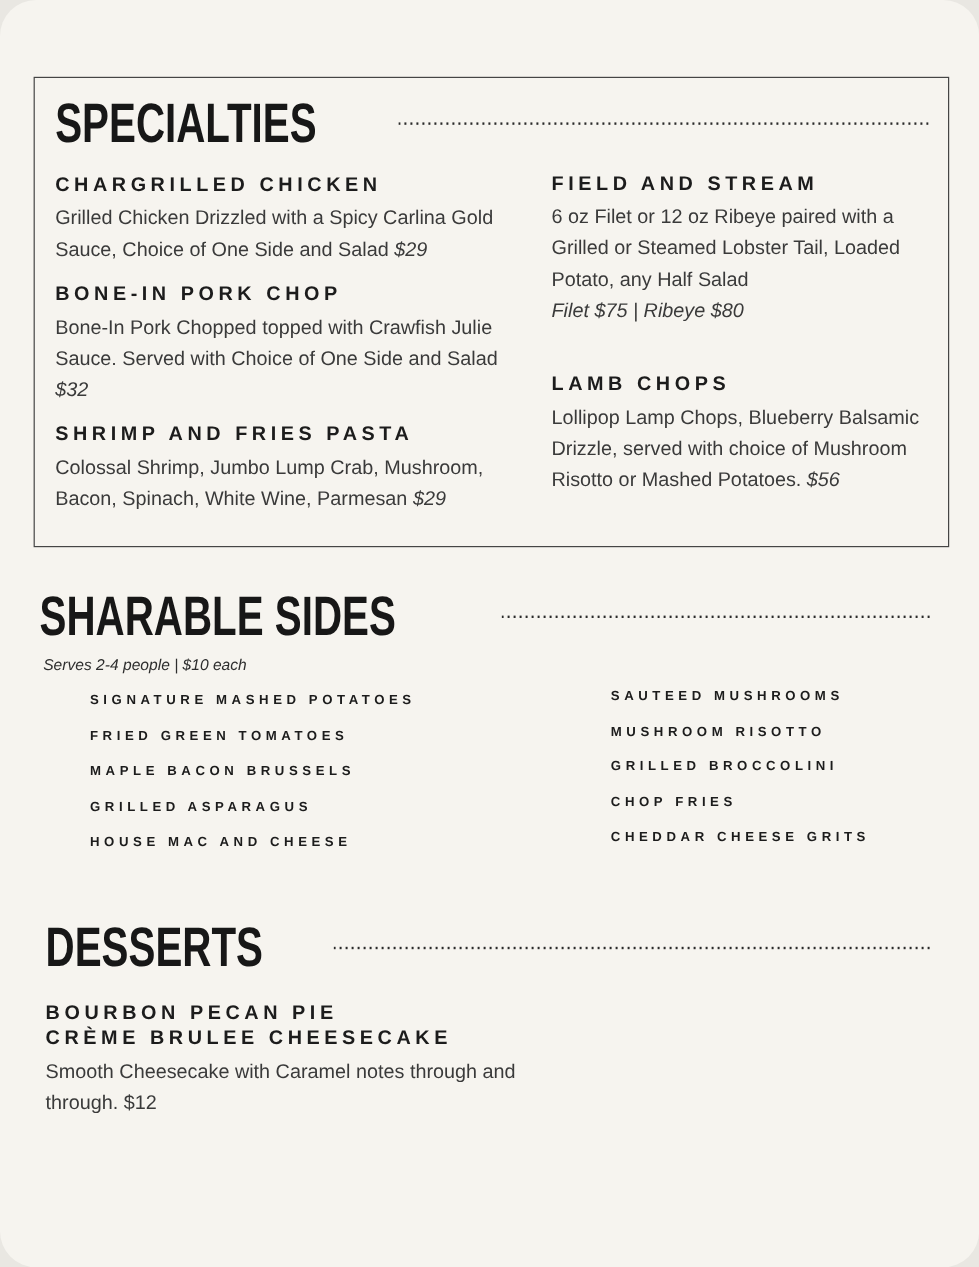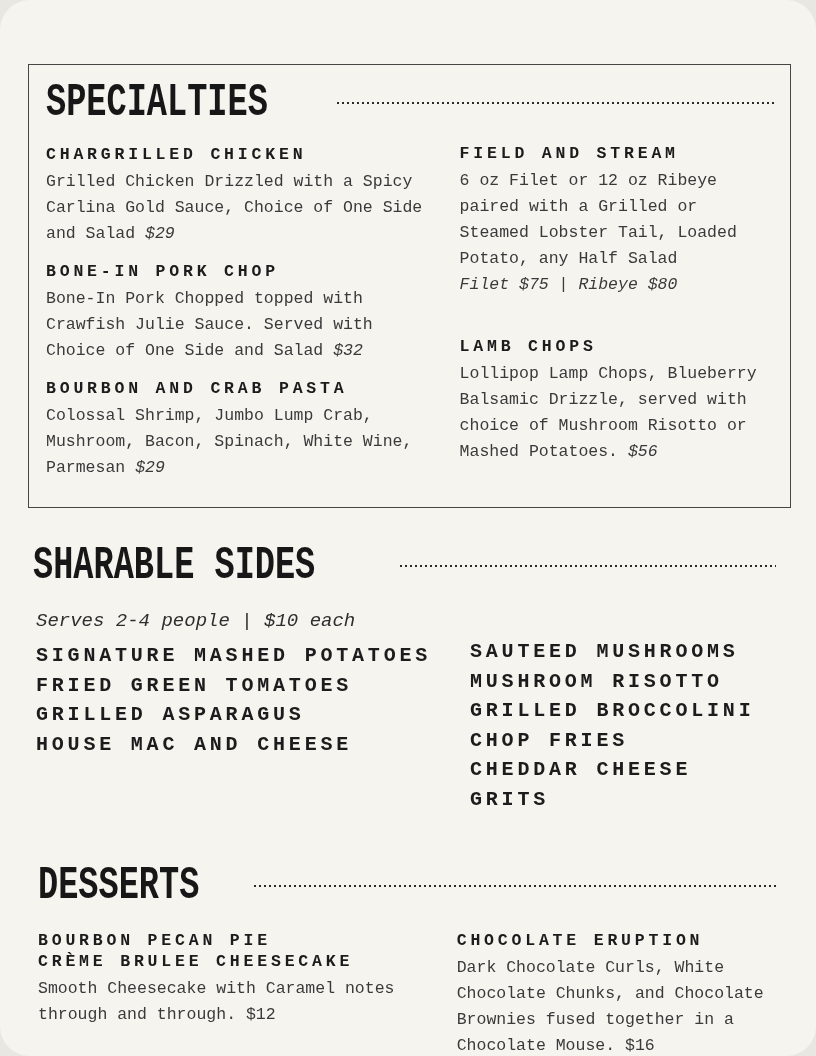--- a/index.html
+++ b/index.html
@@ -3,21 +3,21 @@
 <meta charset="utf-8">
 <style>
   * { margin: 0; padding: 0; box-sizing: border-box; }
   html, body { background: #e9e7e2; }
   .page {
     position: relative;
     width: 816px;
     height: 1056px;
     margin: 0 auto;
     background: #f6f4ef;
-    font-family: Liberation Mono, monospace;
+    font-family: Liberation Sans, sans-serif;
     color: #3a3a3a;
     overflow: hidden;
     border-radius: 30px;
   }
 
   
   .section-head {
     display: flex;
     align-items: center;
     height: 52px;
@@ -70,34 +70,35 @@
   .it { font-style: italic; }
   .price-block { display: block; }
 
   .spec-col-left .menu-item:first-child { margin-top: 1px; }
   .spec-col-left .menu-item + .menu-item { margin-top: 14px; }
   .spec-col-right .menu-item + .menu-item { margin-top: 38px; }
 
   
   .sides-section { margin: 32px 40px 0 33px; }
   .sides-note {
-    margin: 18px 0 0 3px;
+    margin: 6px 0 0 3px;
     font-style: italic;
-    font-size: 19px;
+    font-size: 13px;
     color: #2e2e2e;
   }
   .sides-cols { display: flex; margin-top: 9px; margin-left: 3px; }
   .sides-col-left { width: 434px; }
   .sides-col-right { flex: 1; margin-top: -4px; }
   .side-item {
-    font-size: 20px;
+    font-size: 11px;
     font-weight: 700;
     letter-spacing: 3.8px;
     color: #1c1c1c;
     line-height: 29.5px;
+    margin-left: 39px;
   }
 
   
   .desserts-section { margin: 46px 40px 0 38px; }
   .desserts-cols { display: flex; margin-top: 18px; }
   .des-col-left { width: 396px; }
   .des-col-right { margin-left: 26px; width: 322px; }
   .des-col-left .menu-item + .menu-item { }
 </style>
 </head>
@@ -115,21 +116,21 @@
       <div class="spec-col-left">
         <div class="menu-item">
           <h3>CHARGRILLED CHICKEN</h3>
           <p><span>Grilled Chicken Drizzled with a Spicy Carlina Gold Sauce, Choice of One Side and Salad</span> <span class="it">$29</span></p>
         </div>
         <div class="menu-item">
           <h3>BONE-IN PORK CHOP</h3>
           <p><span>Bone-In Pork Chopped topped with Crawfish Julie Sauce. Served with Choice of One Side and Salad</span> <span class="it">$32</span></p>
         </div>
         <div class="menu-item">
-          <h3>BOURBON AND CRAB PASTA</h3>
+          <h3>SHRIMP AND FRIES PASTA</h3>
           <p><span>Colossal Shrimp, Jumbo Lump Crab, Mushroom, Bacon, Spinach, White Wine, Parmesan</span> <span class="it">$29</span></p>
         </div>
       </div>
 
       <div class="spec-col-right">
         <div class="menu-item">
           <h3>FIELD AND STREAM</h3>
           <p><span>6 oz Filet or 12 oz Ribeye paired with a Grilled or Steamed Lobster Tail, Loaded Potato, any Half Salad</span> <span class="it price-block">Filet $75 | Ribeye $80</span></p>
         </div>
         <div class="menu-item">
@@ -144,20 +145,21 @@
   <section class="sides-section">
     <div class="section-head">
       <h2>SHARABLE SIDES</h2>
       <div class="dotline"></div>
     </div>
     <div class="sides-note">Serves 2-4 people | $10 each</div>
     <div class="sides-cols">
       <div class="sides-col-left">
         <div class="side-item">SIGNATURE MASHED POTATOES</div>
         <div class="side-item">FRIED GREEN TOMATOES</div>
+        <div class="side-item">MAPLE BACON BRUSSELS</div>
         <div class="side-item">GRILLED ASPARAGUS</div>
         <div class="side-item">HOUSE MAC AND CHEESE</div>
       </div>
       <div class="sides-col-right">
         <div class="side-item">SAUTEED MUSHROOMS</div>
         <div class="side-item">MUSHROOM RISOTTO</div>
         <div class="side-item">GRILLED BROCCOLINI</div>
         <div class="side-item">CHOP FRIES</div>
         <div class="side-item">CHEDDAR CHEESE GRITS</div>
       </div>
@@ -172,22 +174,16 @@
     <div class="desserts-cols">
       <div class="des-col-left">
         <div class="menu-item">
           <h3>BOURBON PECAN PIE</h3>
         </div>
         <div class="menu-item">
           <h3>CRÈME BRULEE CHEESECAKE</h3>
           <p>Smooth Cheesecake with Caramel notes through and through. $12</p>
         </div>
       </div>
-      <div class="des-col-right">
-        <div class="menu-item">
-          <h3>CHOCOLATE ERUPTION</h3>
-          <p>Dark Chocolate Curls, White Chocolate Chunks, and Chocolate Brownies fused together in a Chocolate Mouse. $16</p>
-        </div>
-      </div>
     </div>
   </section>
 
 </div>
 
 </body></html>

